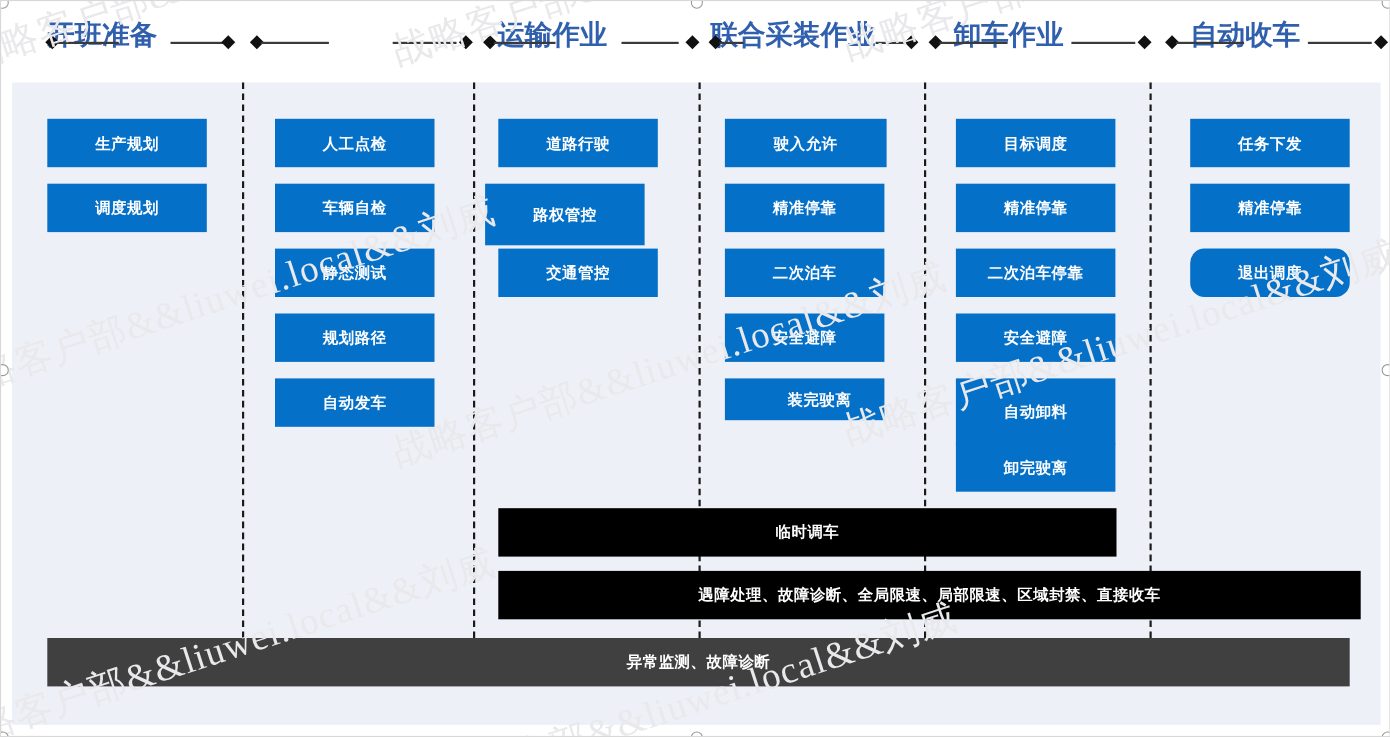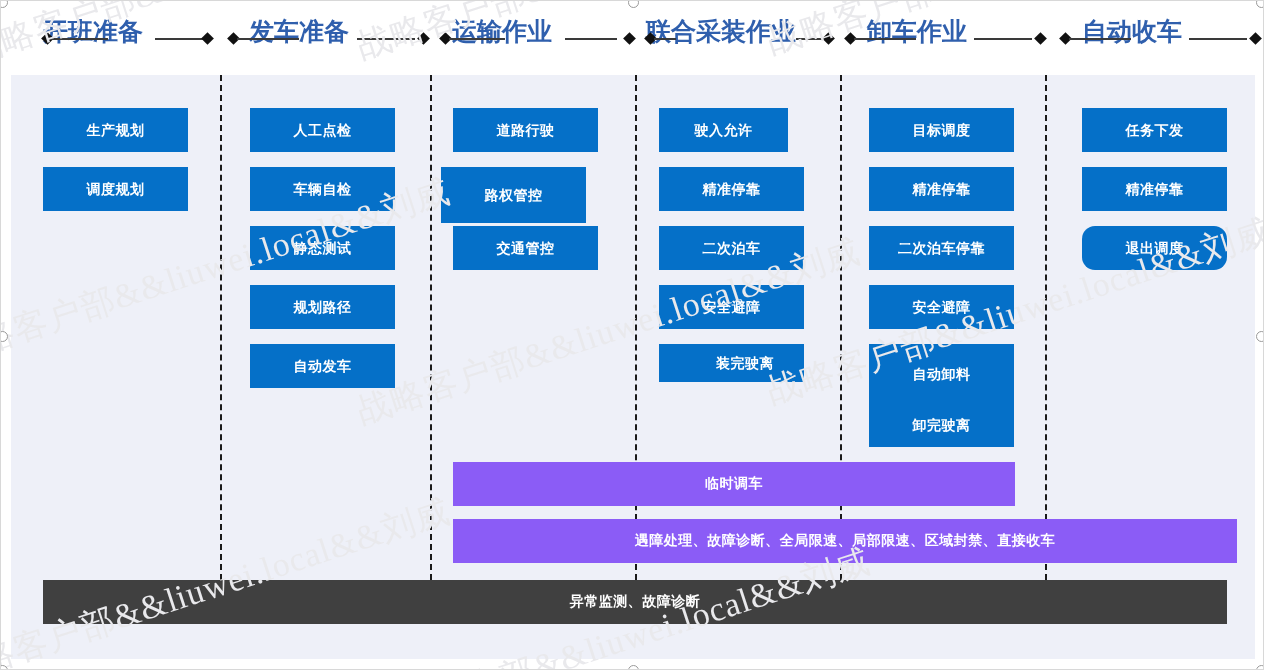--- a/index.html
+++ b/index.html
@@ -85,21 +85,21 @@
     font-size:14px;
     display:flex;align-items:center;justify-content:center;
     box-sizing:border-box;
     z-index:16;
     letter-spacing:0.5px;
     text-align:center;
     line-height:1.2;
   }
   .bar-orange{
     position:absolute;
-    background:#8b5cf6;
+    background:#000000;
     color:#ffffff;
     font-weight:bold;
     font-size:14px;
     display:flex;align-items:center;justify-content:center;
     box-sizing:border-box;
     z-index:16;
     letter-spacing:0.5px;
   }
   .bar-navy{
     position:absolute;
@@ -140,21 +140,20 @@
   <div id="header">
 
     <div class="phase-title" style="left:42px;width:145px;">开班准备</div>
     <div class="arrow-row" style="left:42px;width:170px;">
       <div class="diamond" style="left:0px;"></div>
       <div class="arrow-seg" style="left:8px;width:57px;"></div>
       <div class="arrow-seg" style="left:112px;width:50px;"></div>
       <div class="diamond" style="left:160px;"></div>
     </div>
 
-    <div class="phase-title" style="left:248px;width:145px;">发车准备</div>
     <div class="arrow-row" style="left:228px;width:200px;">
       <div class="diamond" style="left:0px;"></div>
       <div class="arrow-seg" style="left:8px;width:62px;"></div>
       <div class="arrow-seg" style="left:128px;width:58px;"></div>
       <div class="diamond" style="left:190px;"></div>
     </div>
 
     <div class="phase-title" style="left:451px;width:145px;">运输作业</div>
     <div class="arrow-row" style="left:440px;width:195px;">
       <div class="diamond" style="left:0px;"></div>
@@ -202,21 +201,21 @@
     <div class="box" style="left:239px;top:33px;width:145px;height:44px;">人工点检</div>
     <div class="box" style="left:239px;top:92px;width:145px;height:44px;">车辆自检</div>
     <div class="box" style="left:239px;top:151px;width:145px;height:44px;">静态测试</div>
     <div class="box" style="left:239px;top:210px;width:145px;height:44px;">规划路径</div>
     <div class="box" style="left:239px;top:269px;width:145px;height:44px;">自动发车</div>
 
     <div class="box" style="left:442px;top:33px;width:145px;height:44px;">道路行驶</div>
     <div class="box" style="left:430px;top:92px;width:145px;height:56px;">路权管控</div>
     <div class="box" style="left:442px;top:151px;width:145px;height:44px;">交通管控</div>
 
-    <div class="box" style="left:648px;top:33px;width:129px;height:44px;text-align:right;">驶入允许</div>
+    <div class="box" style="left:648px;top:33px;width:147px;height:44px;text-align:right;">驶入允许</div>
     <div class="box" style="left:648px;top:92px;width:145px;height:44px;">精准停靠</div>
     <div class="box" style="left:648px;top:151px;width:145px;height:44px;">二次泊车</div>
     <div class="box" style="left:648px;top:210px;width:145px;height:44px;">安全避障</div>
     <div class="box" style="left:648px;top:269px;width:145px;height:38px;padding-left:27px;">装完驶离</div>
 
     <div class="box" style="left:858px;top:33px;width:145px;height:44px;">目标调度</div>
     <div class="box" style="left:858px;top:92px;width:145px;height:44px;">精准停靠</div>
     <div class="box" style="left:858px;top:151px;width:145px;height:44px;">二次泊车停靠</div>
     <div class="box" style="left:858px;top:210px;width:145px;height:44px;">安全避障</div>
     <div class="box" style="left:858px;top:269px;width:145px;height:60px;">自动卸料</div>

